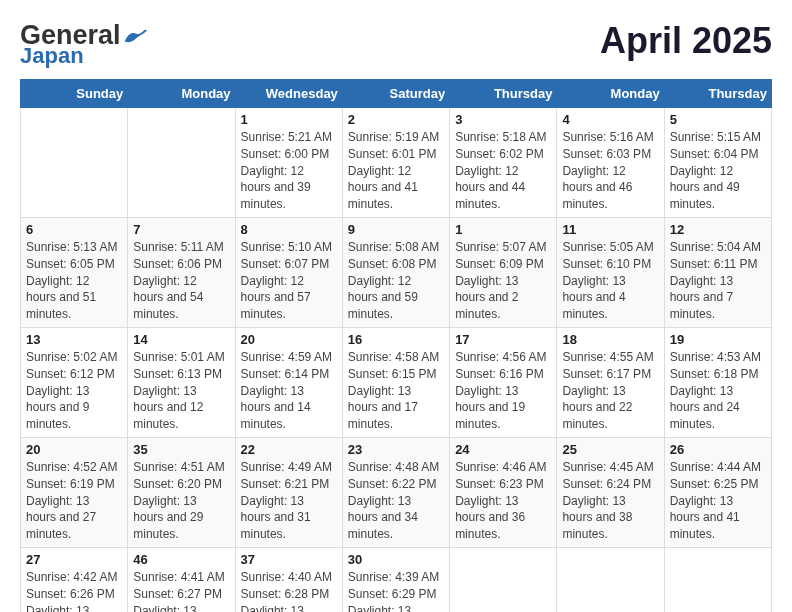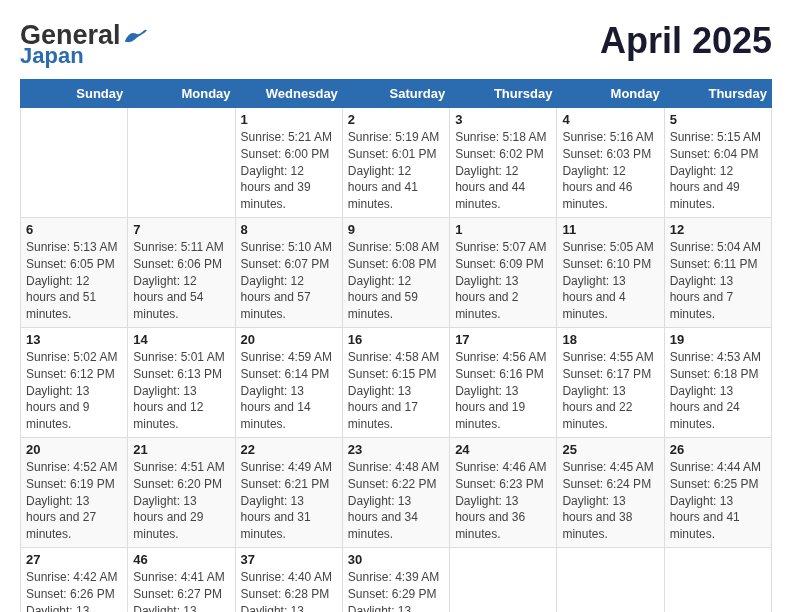--- a/index.html
+++ b/index.html
@@ -209,21 +209,21 @@
           <span class="day-number">19</span>
           <div class="day-info">Sunrise: 4:53 AM<br>Sunset: 6:18 PM<br>Daylight: 13 hours and 24 minutes.</div>
         </td>
       </tr>
       <tr>
         <td>
           <span class="day-number">20</span>
           <div class="day-info">Sunrise: 4:52 AM<br>Sunset: 6:19 PM<br>Daylight: 13 hours and 27 minutes.</div>
         </td>
         <td>
-          <span class="day-number">21</span>
+          <span class="day-number">35</span>
           <div class="day-info">Sunrise: 4:51 AM<br>Sunset: 6:20 PM<br>Daylight: 13 hours and 29 minutes.</div>
         </td>
         <td>
           <span class="day-number">22</span>
           <div class="day-info">Sunrise: 4:49 AM<br>Sunset: 6:21 PM<br>Daylight: 13 hours and 31 minutes.</div>
         </td>
         <td>
           <span class="day-number">23</span>
           <div class="day-info">Sunrise: 4:48 AM<br>Sunset: 6:22 PM<br>Daylight: 13 hours and 34 minutes.</div>
         </td>

